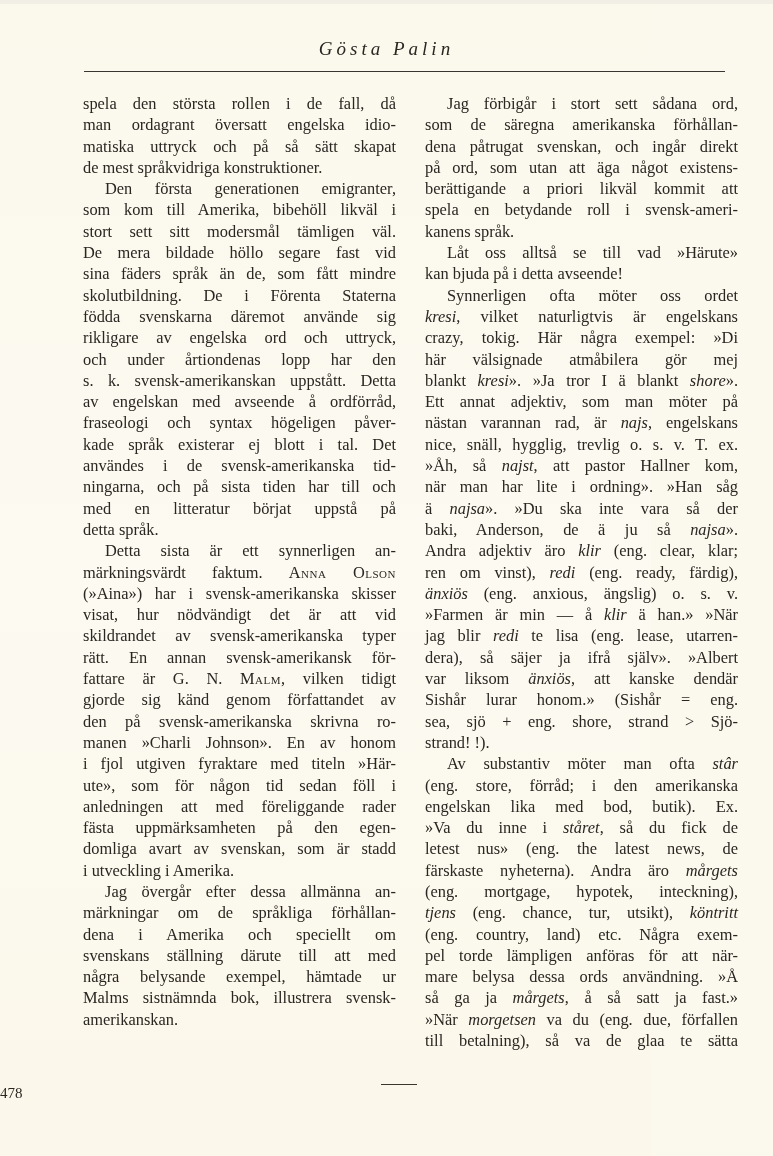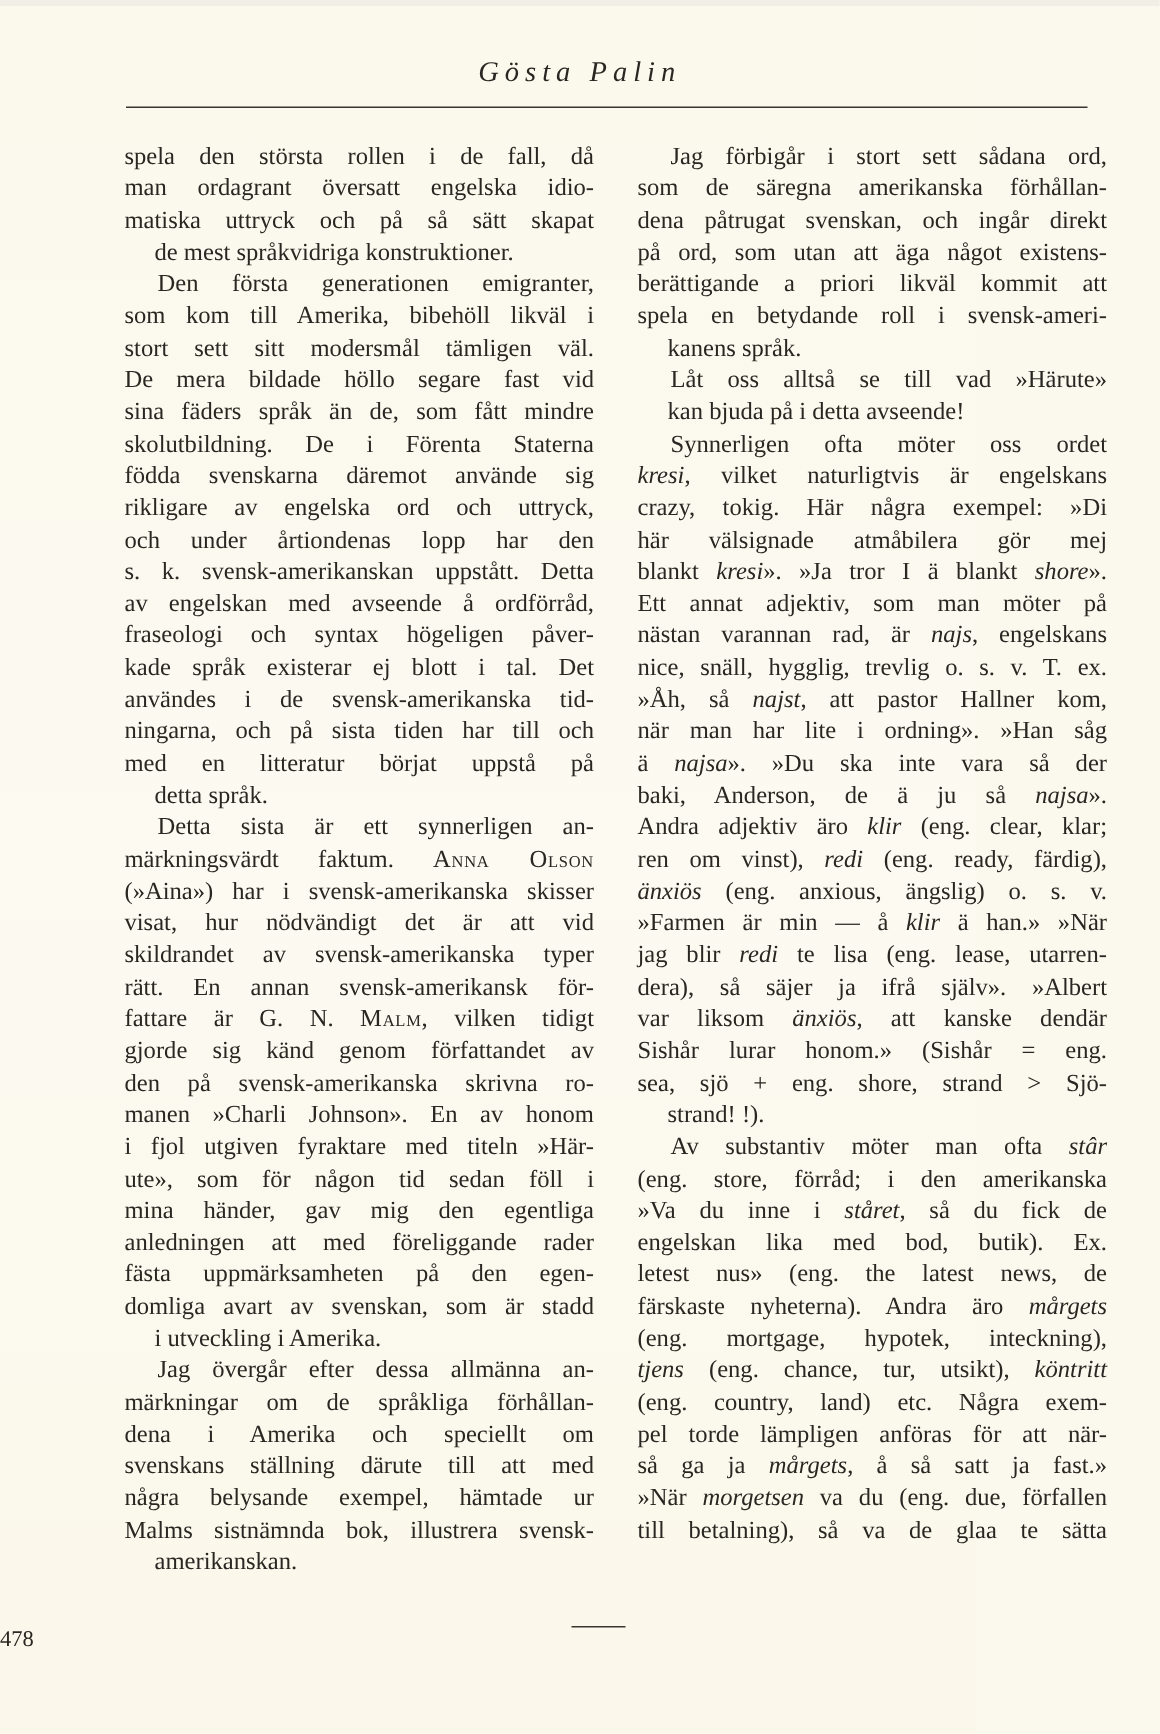--- a/index.html
+++ b/index.html
@@ -30,21 +30,21 @@
   .col {
     position: absolute; top: 93px; width: 313px;
     font-size: 16.4px; line-height: 21.3px;
   }
   .col.left { left: 83px; }
   .col.right { left: 425px; }
   .line {
     display: block; height: 21.3px; white-space: nowrap;
     text-align: justify; text-align-last: justify;
   }
-  .line.last { text-align-last: left; margin-left: 20px; }
+  .line.last { text-align-last: left; }
   .line.indent { padding-left: 22px; }
   .it { font-style: italic; }
   .sc { font-variant: small-caps; letter-spacing: 0.5px; }
   .footer-rule {
     position: absolute; left: 381px; width: 36px; top: 1084px;
     border-top: 1px solid #3a3531;
   }
   .page-number {
     position: absolute; left: 0; width: 773px; top: 1085px;
     text-align: left; font-size: 15px; color: #2a2622;
@@ -86,21 +86,20 @@
     <span class="line">(»Aina») har i svensk-amerikanska skisser</span>
     <span class="line">visat, hur nödvändigt det är att vid</span>
     <span class="line">skildrandet av svensk-amerikanska typer</span>
     <span class="line">rätt. En annan svensk-amerikansk för-</span>
     <span class="line"><span>fattare är G. N. </span><span class="sc">Malm</span><span>, vilken tidigt</span></span>
     <span class="line">gjorde sig känd genom författandet av</span>
     <span class="line">den på svensk-amerikanska skrivna ro-</span>
     <span class="line">manen »Charli Johnson». En av honom</span>
     <span class="line">i fjol utgiven fyraktare med titeln »Här-</span>
     <span class="line">ute», som för någon tid sedan föll i</span>
-    <span class="line">mina händer, gav mig den egentliga</span>
     <span class="line">anledningen att med föreliggande rader</span>
     <span class="line">fästa uppmärksamheten på den egen-</span>
     <span class="line">domliga avart av svenskan, som är stadd</span>
     <span class="line last">i utveckling i Amerika.</span>
     <span class="line indent">Jag övergår efter dessa allmänna an-</span>
     <span class="line">märkningar om de språkliga förhållan-</span>
     <span class="line">dena i Amerika och speciellt om</span>
     <span class="line">svenskans ställning därute till att med</span>
     <span class="line">några belysande exempel, hämtade ur</span>
     <span class="line">Malms sistnämnda bok, illustrera svensk-</span>
@@ -134,28 +133,29 @@
     <span class="line"><span class="it">änxiös</span><span> (eng. anxious, ängslig) o. s. v.</span></span>
     <span class="line"><span>»Farmen är min — å </span><span class="it">klir</span><span> ä han.» »När</span></span>
     <span class="line"><span>jag blir </span><span class="it">redi</span><span> te lisa (eng. lease, utarren-</span></span>
     <span class="line">dera), så säjer ja ifrå själv». »Albert</span>
     <span class="line"><span>var liksom </span><span class="it">änxiös</span><span>, att kanske dendär</span></span>
     <span class="line">Sishår lurar honom.» (Sishår = eng.</span>
     <span class="line">sea, sjö + eng. shore, strand &gt; Sjö-</span>
     <span class="line last">strand! !).</span>
     <span class="line indent"><span>Av substantiv möter man ofta </span><span class="it">stâr</span></span>
     <span class="line">(eng. store, förråd; i den amerikanska</span>
+    <span class="line">engelskan lika med bod, butik). Ex.</span>
     <span class="line"><span>»Va du inne i </span><span class="it">ståret</span><span>, så du fick de</span></span>
-    <span class="line">engelskan lika med bod, butik). Ex.</span>
     <span class="line">letest nus» (eng. the latest news, de</span>
     <span class="line"><span>färskaste nyheterna). Andra äro </span><span class="it">mårgets</span></span>
     <span class="line">(eng. mortgage, hypotek, inteckning),</span>
     <span class="line"><span class="it">tjens</span><span> (eng. chance, tur, utsikt), </span><span class="it">köntritt</span></span>
     <span class="line">(eng. country, land) etc. Några exem-</span>
     <span class="line">pel torde lämpligen anföras för att när-</span>
+    <span class="line">mare belysa dessa ords användning. »Å</span>
     <span class="line"><span>så ga ja </span><span class="it">mårgets</span><span>, å så satt ja fast.»</span></span>
     <span class="line"><span>»När </span><span class="it">morgetsen</span><span> va du (eng. due, förfallen</span></span>
     <span class="line">till betalning), så va de glaa te sätta</span>
   </div>
 
   <div class="footer-rule"></div>
   <div class="page-number">478</div>
 </div>
 
 </body></html>

